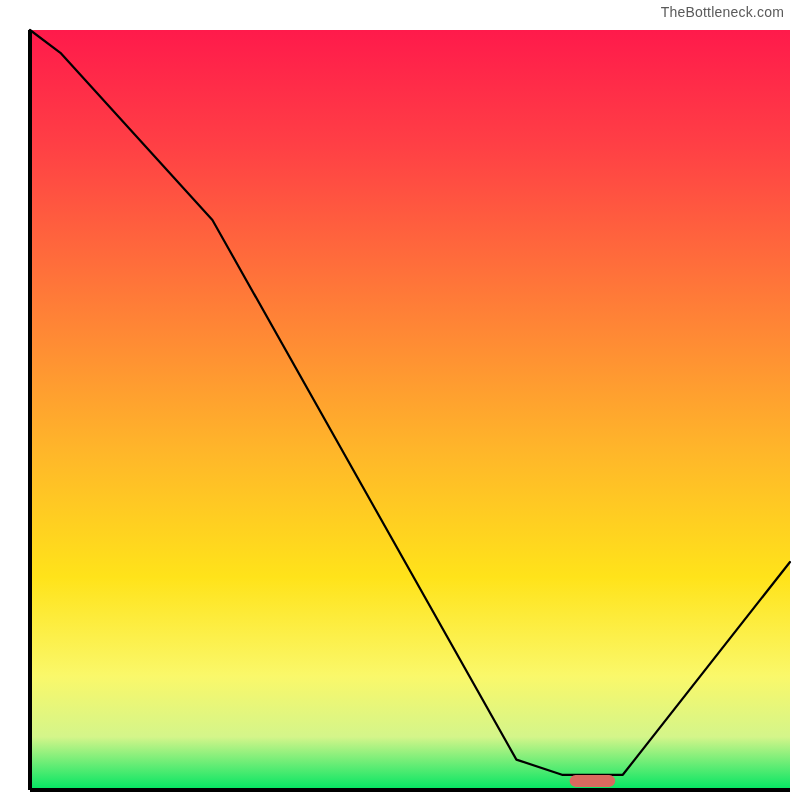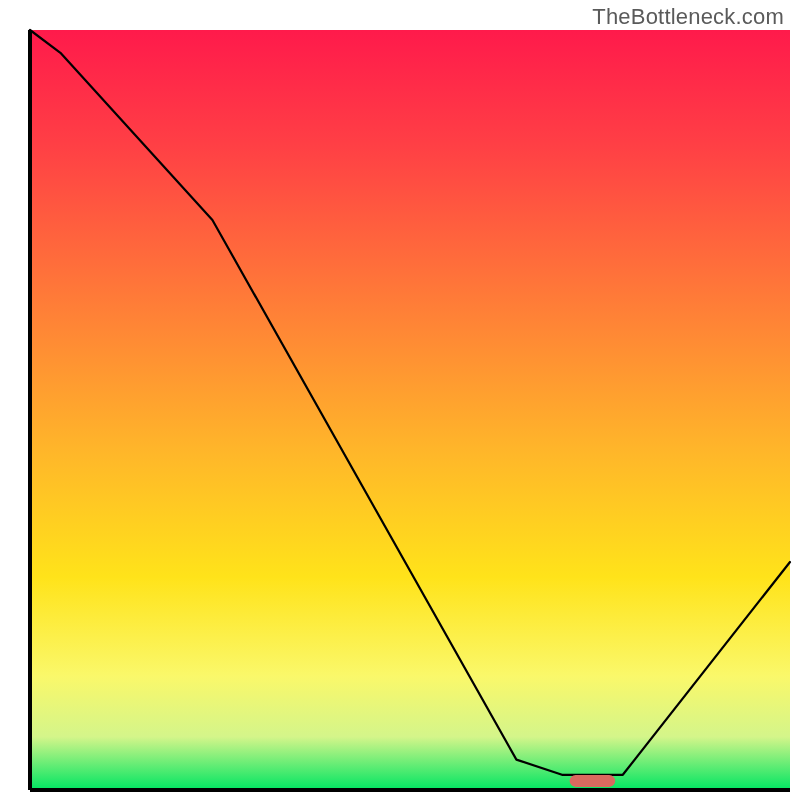--- a/index.html
+++ b/index.html
@@ -11,21 +11,21 @@
   .chart-container {
     position: relative;
     width: 800px;
     height: 800px;
   }
   .watermark {
     position: absolute;
     top: 4px;
     right: 16px;
     color: #5a5a5a;
-    font-size: 22px;
+    font-size: 14px;
     letter-spacing: 0.2px;
     z-index: 5;
     font-weight: 400;
   }
   svg { display: block; }
 </style>
 </head>
 <body>
 
 <div class="chart-container">

